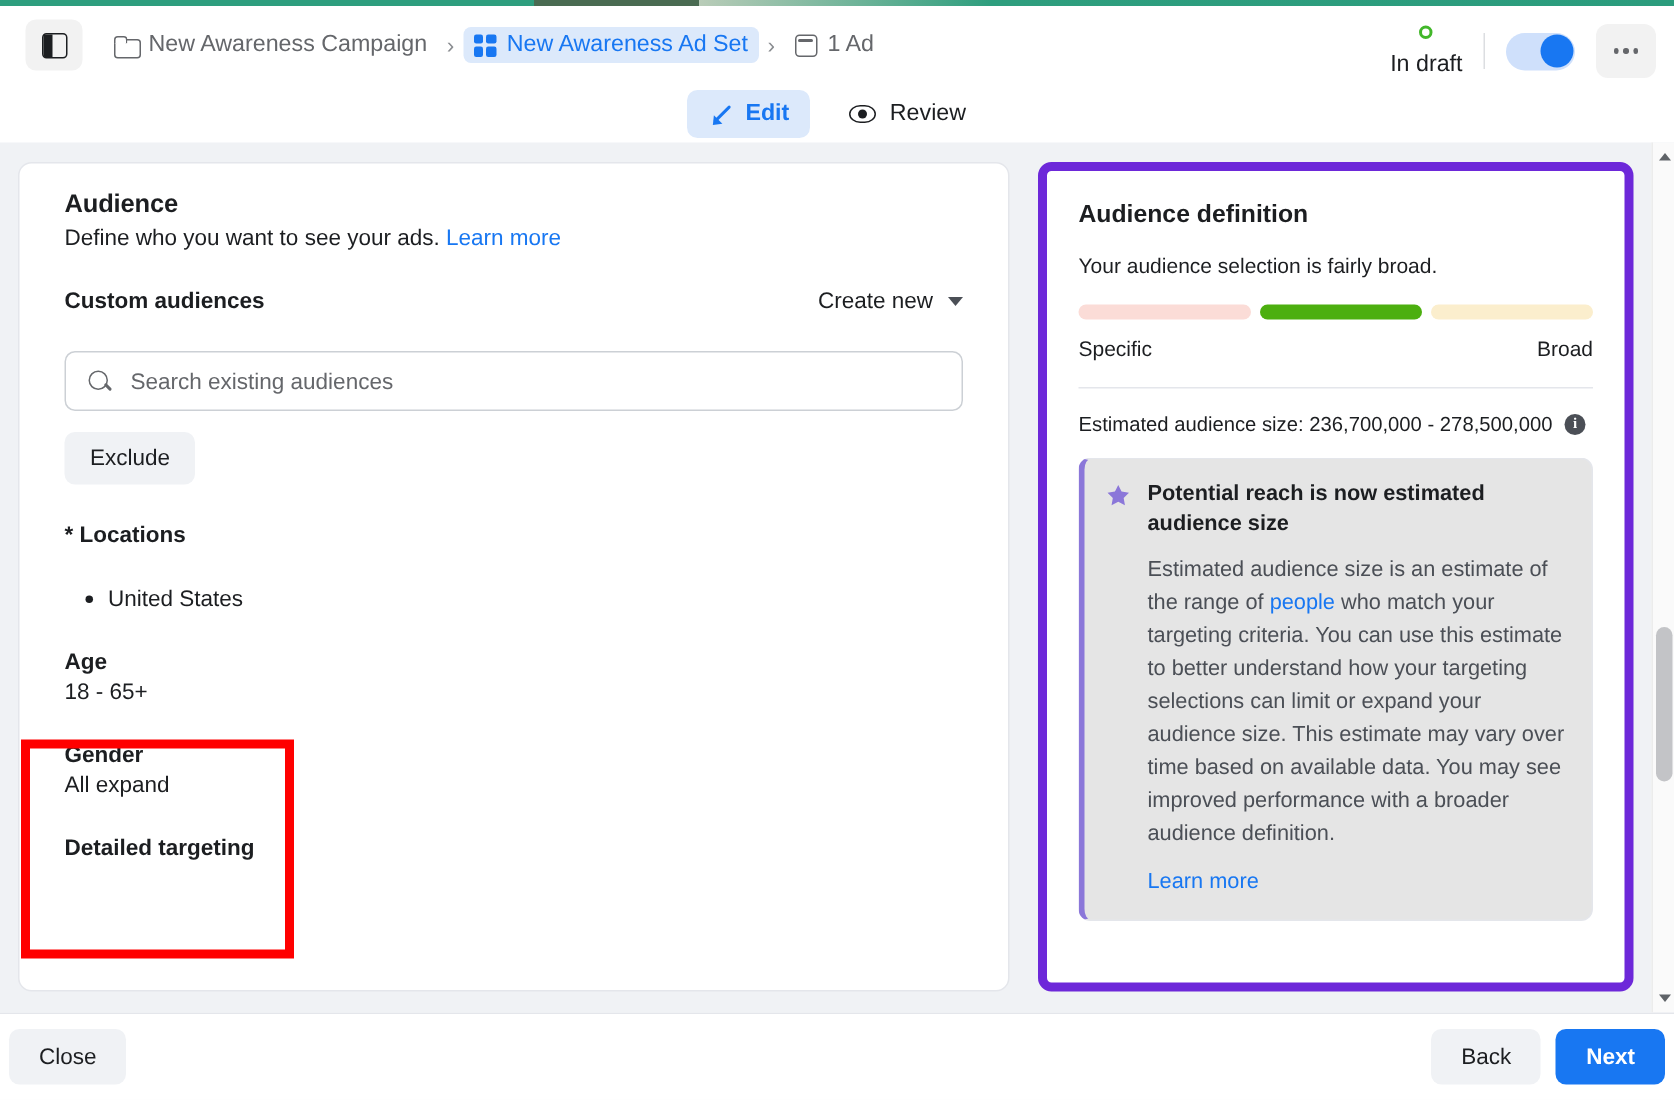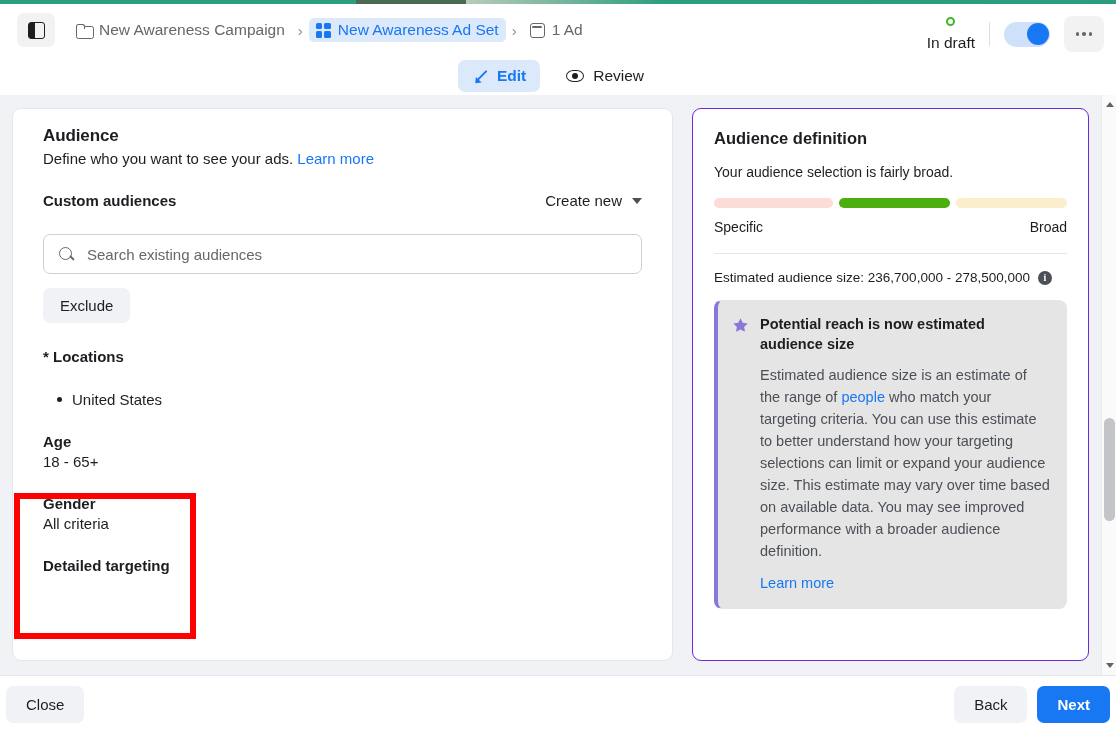--- a/index.html
+++ b/index.html
@@ -146,21 +146,21 @@
 
   .mini-head { font-size: 15px; font-weight: bold; color: #1c1e21; margin-top: 25px; }
   .bullet-row { display: flex; align-items: center; gap: 10px; font-size: 15px; color: #1c1e21;
     margin-top: 26px; padding-left: 14px; }
   .bullet-dot { width: 5px; height: 5px; border-radius: 50%; background: #1c1e21; flex: 0 0 auto; }
   .val-text { font-size: 15px; color: #1c1e21; margin-top: 3px; }
 
   
   #right-card {
     position: absolute; left: 692px; top: 13px; width: 397px; height: 553px;
-    background: #fff; border-radius: 9px; border: 1px solid #6d28d9; overflow: hidden;
+    background: #fff; border-radius: 9px; border: 6px solid #6d28d9; overflow: hidden;
   }
   .rc-inner { padding: 20px 21px 0 21px; }
   .rc-title { font-size: 16.5px; font-weight: bold; color: #1c1e21; }
   .rc-sub { font-size: 14px; color: #1c1e21; margin-top: 16px; }
   .gauge { margin-top: 18px; display: flex; gap: 6px; height: 10px; }
   .gauge span { height: 10px; border-radius: 5px; display: block; }
   .g1 { flex: 1.07; background: #fbdcd7; }
   .g2 { flex: 1.00; background: #4caf0f; }
   .g3 { flex: 1.00; background: #fbeecd; }
   .gauge-labels { display: flex; justify-content: space-between; margin-top: 11px;
@@ -309,21 +309,21 @@
       <div class="mini-head">* Locations</div>
       <div class="bullet-row">
         <span class="bullet-dot"></span>
         <span>United States</span>
       </div>
 
       <div class="mini-head">Age</div>
       <div class="val-text">18 - 65+</div>
 
       <div class="mini-head">Gender</div>
-      <div class="val-text">All criteria</div>
+      <div class="val-text">All expand</div>
 
       <div class="mini-head">Detailed targeting</div>
     </div>
   </div>
 
   <div id="right-card">
     <div class="rc-inner">
       <div class="rc-title">Audience definition</div>
       <div class="rc-sub">Your audience selection is fairly broad.</div>
 

